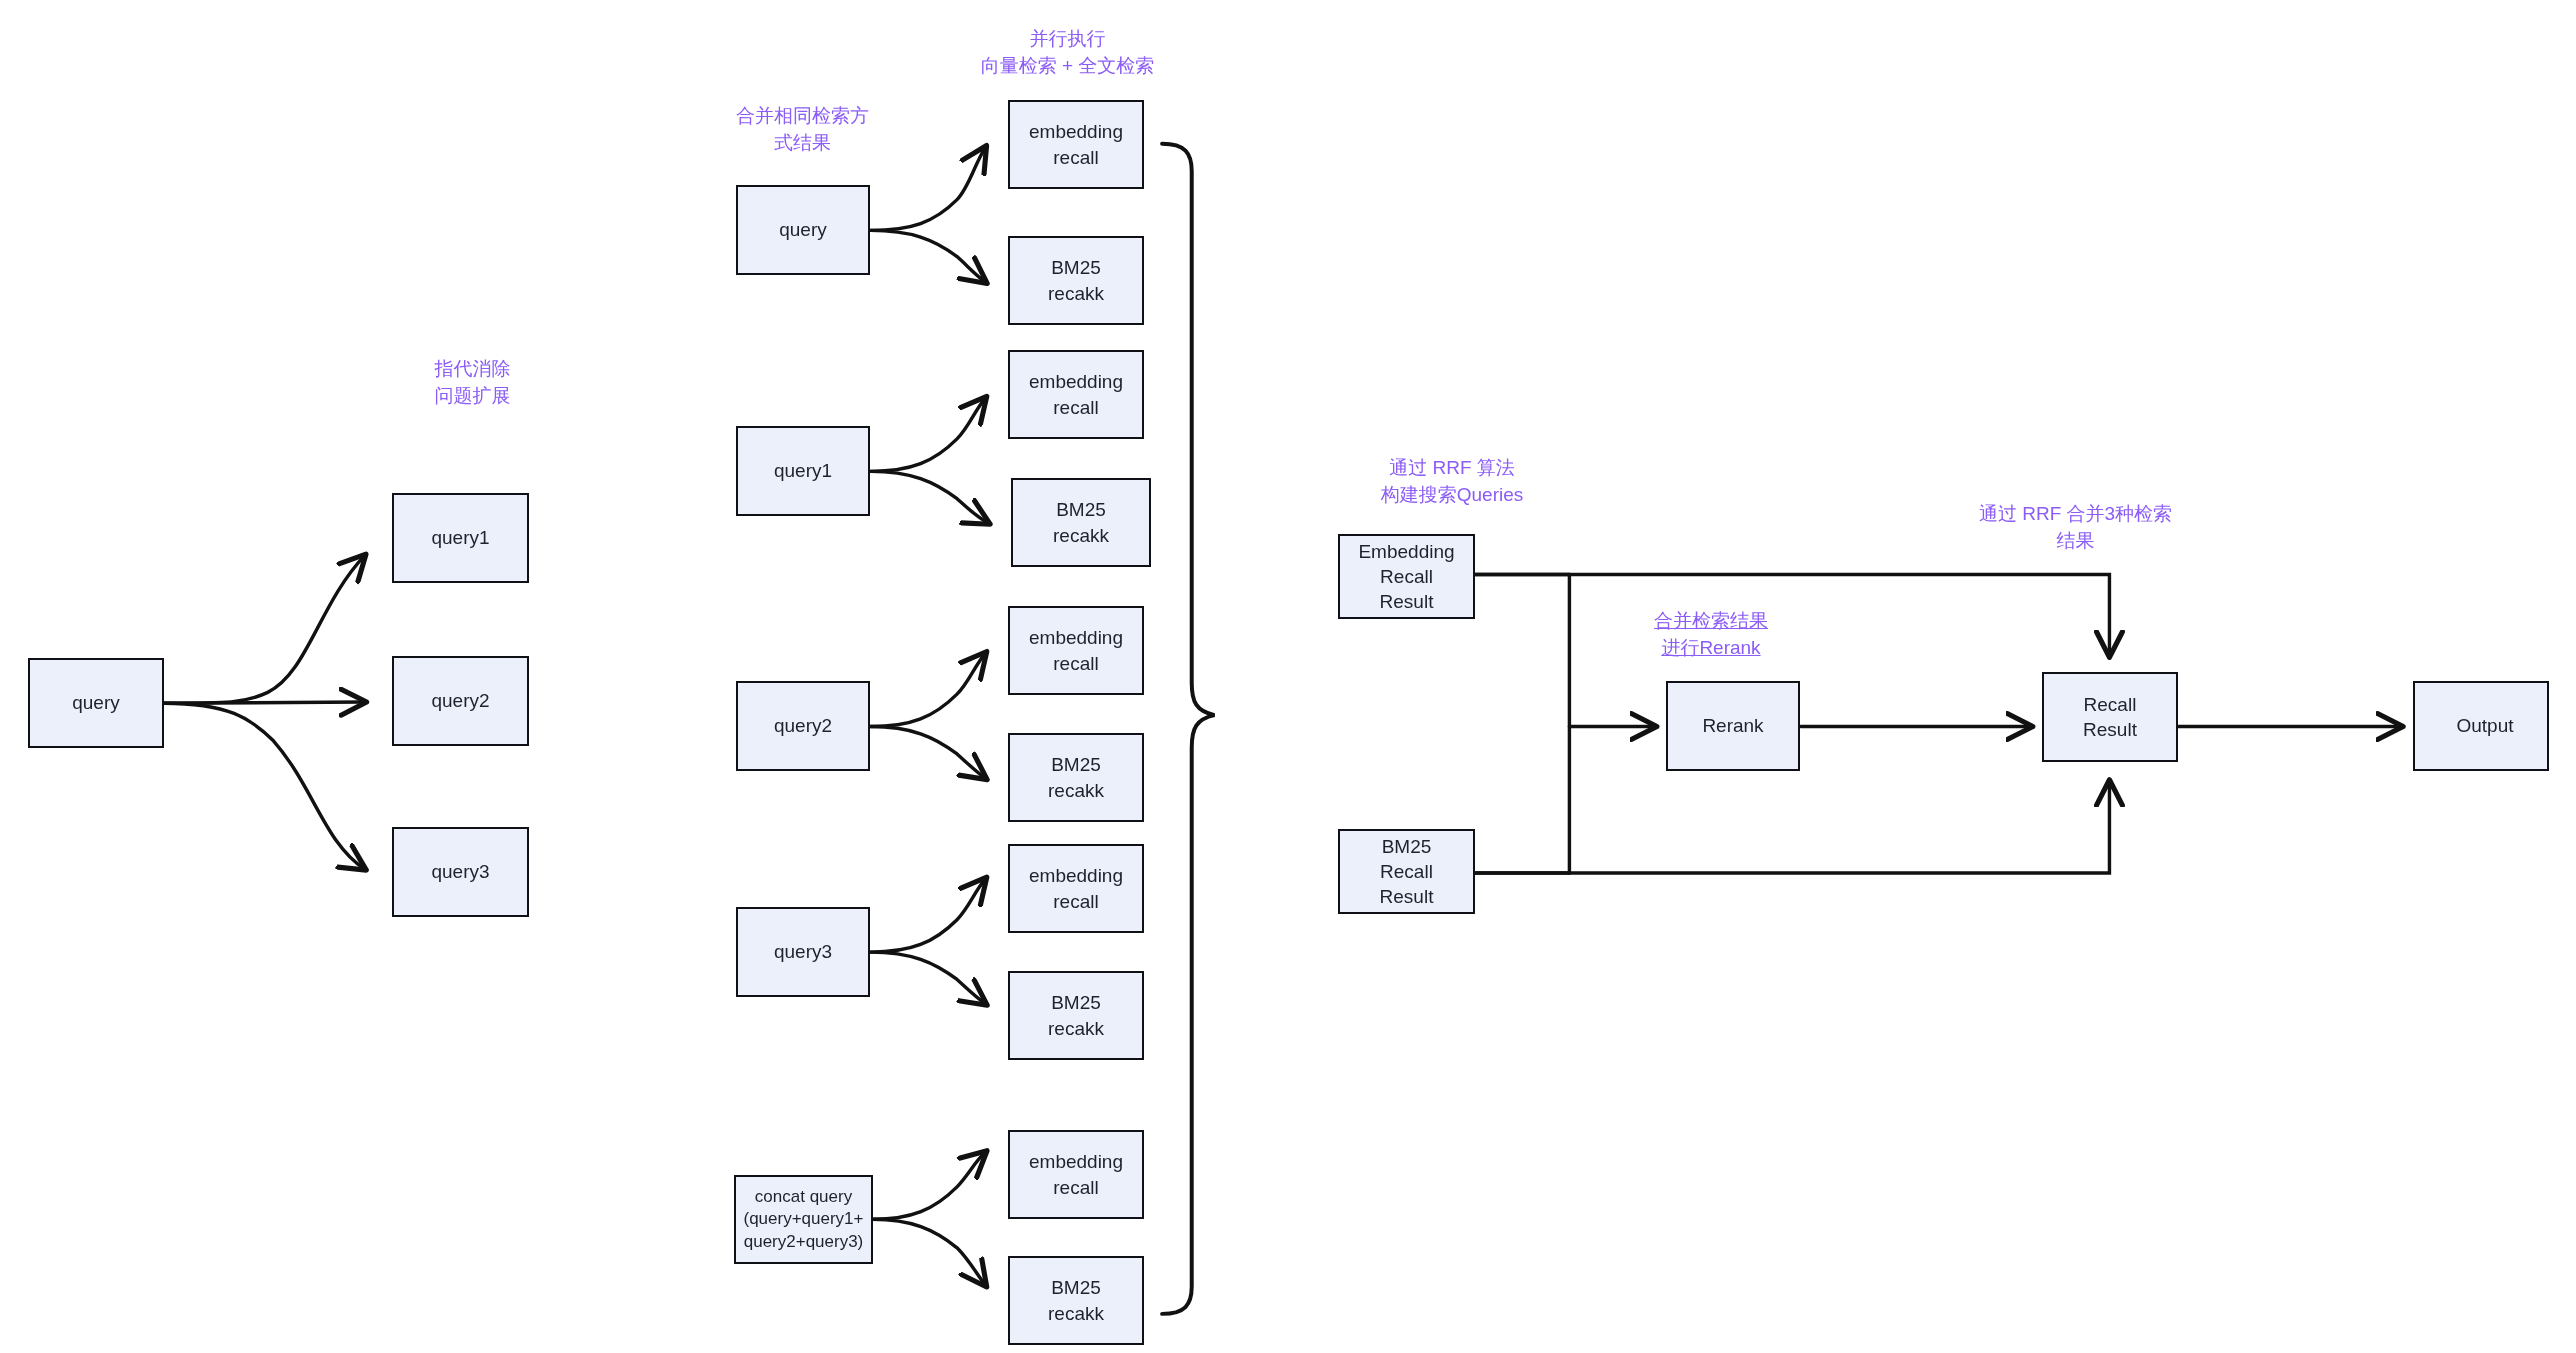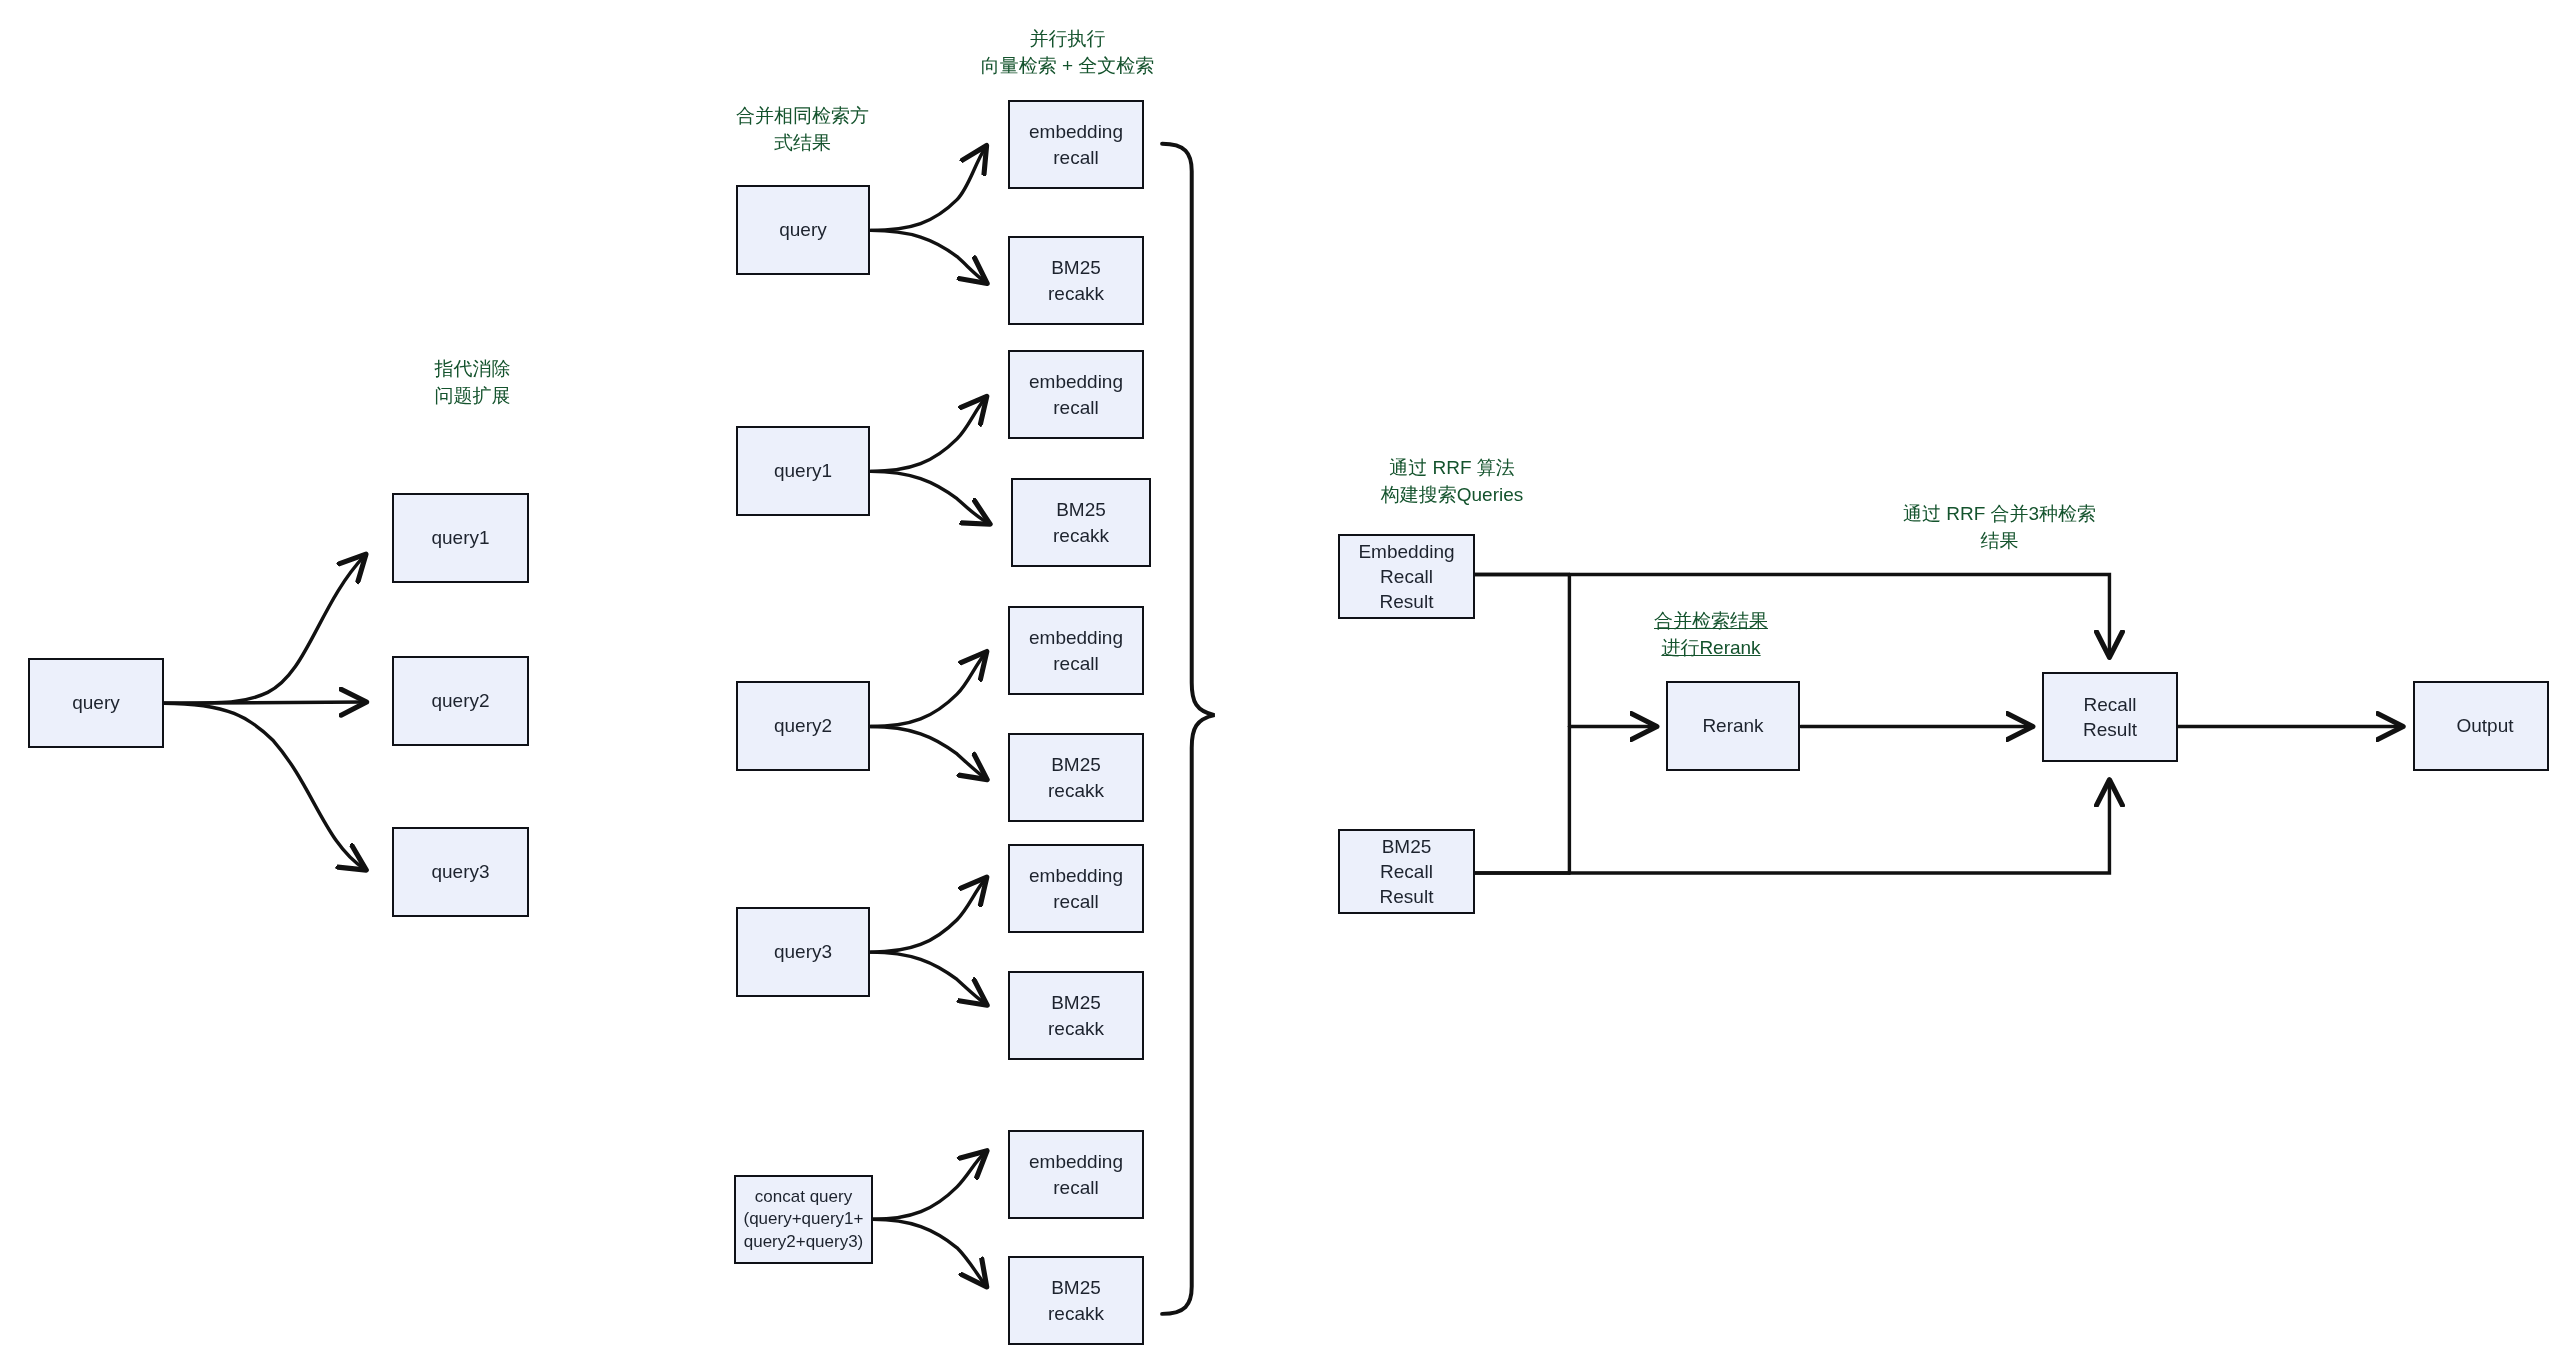--- a/index.html
+++ b/index.html
@@ -18,21 +18,21 @@
     text-align:center;
     color:#1d232e;
     font-size:19px;
     line-height:1.32;
     white-space:pre-line;
     font-family:"Liberation Sans","DejaVu Sans",sans-serif;
   }
   .node.sm{font-size:18px;}
   .note{
     position:absolute;
-    color:#14532d;
+    color:#8b5cf6;
     font-size:19px;
     line-height:1.42;
     white-space:pre-line;
     text-align:center;
     font-family:"Liberation Sans","DejaVu Sans",sans-serif;
   }
 </style>
 </head>
 <body>
 
@@ -90,21 +90,21 @@
 
   <div class="note" style="left:410px;top:356px;width:125px;">指代消除
 问题扩展</div>
   <div class="note" style="left:734px;top:103px;width:137px;">合并相同检索方式结果</div>
   <div class="note" style="left:968px;top:26px;width:199px;">并行执行
 向量检索 + 全文检索</div>
   <div class="note" style="left:1338px;top:455px;width:228px;">通过 RRF 算法
 构建搜索Queries</div>
   <div class="note" style="left:1640px;top:608px;width:142px;text-decoration:underline;">合并检索结果
 进行Rerank</div>
-  <div class="note" style="left:1897px;top:501px;width:205px;">通过 RRF 合并3种检索结果</div>
+  <div class="note" style="left:1973px;top:501px;width:205px;">通过 RRF 合并3种检索结果</div>
 
   <div class="node" style="left:28px;top:658px;width:136px;height:90px;">query</div>
   <div class="node" style="left:392px;top:493px;width:137px;height:90px;">query1</div>
   <div class="node" style="left:392px;top:656px;width:137px;height:90px;">query2</div>
   <div class="node" style="left:392px;top:827px;width:137px;height:90px;">query3</div>
 
   <div class="node" style="left:736px;top:185px;width:134px;height:90px;">query</div>
   <div class="node" style="left:736px;top:426px;width:134px;height:90px;">query1</div>
   <div class="node" style="left:736px;top:681px;width:134px;height:90px;">query2</div>
   <div class="node" style="left:736px;top:907px;width:134px;height:90px;">query3</div>

